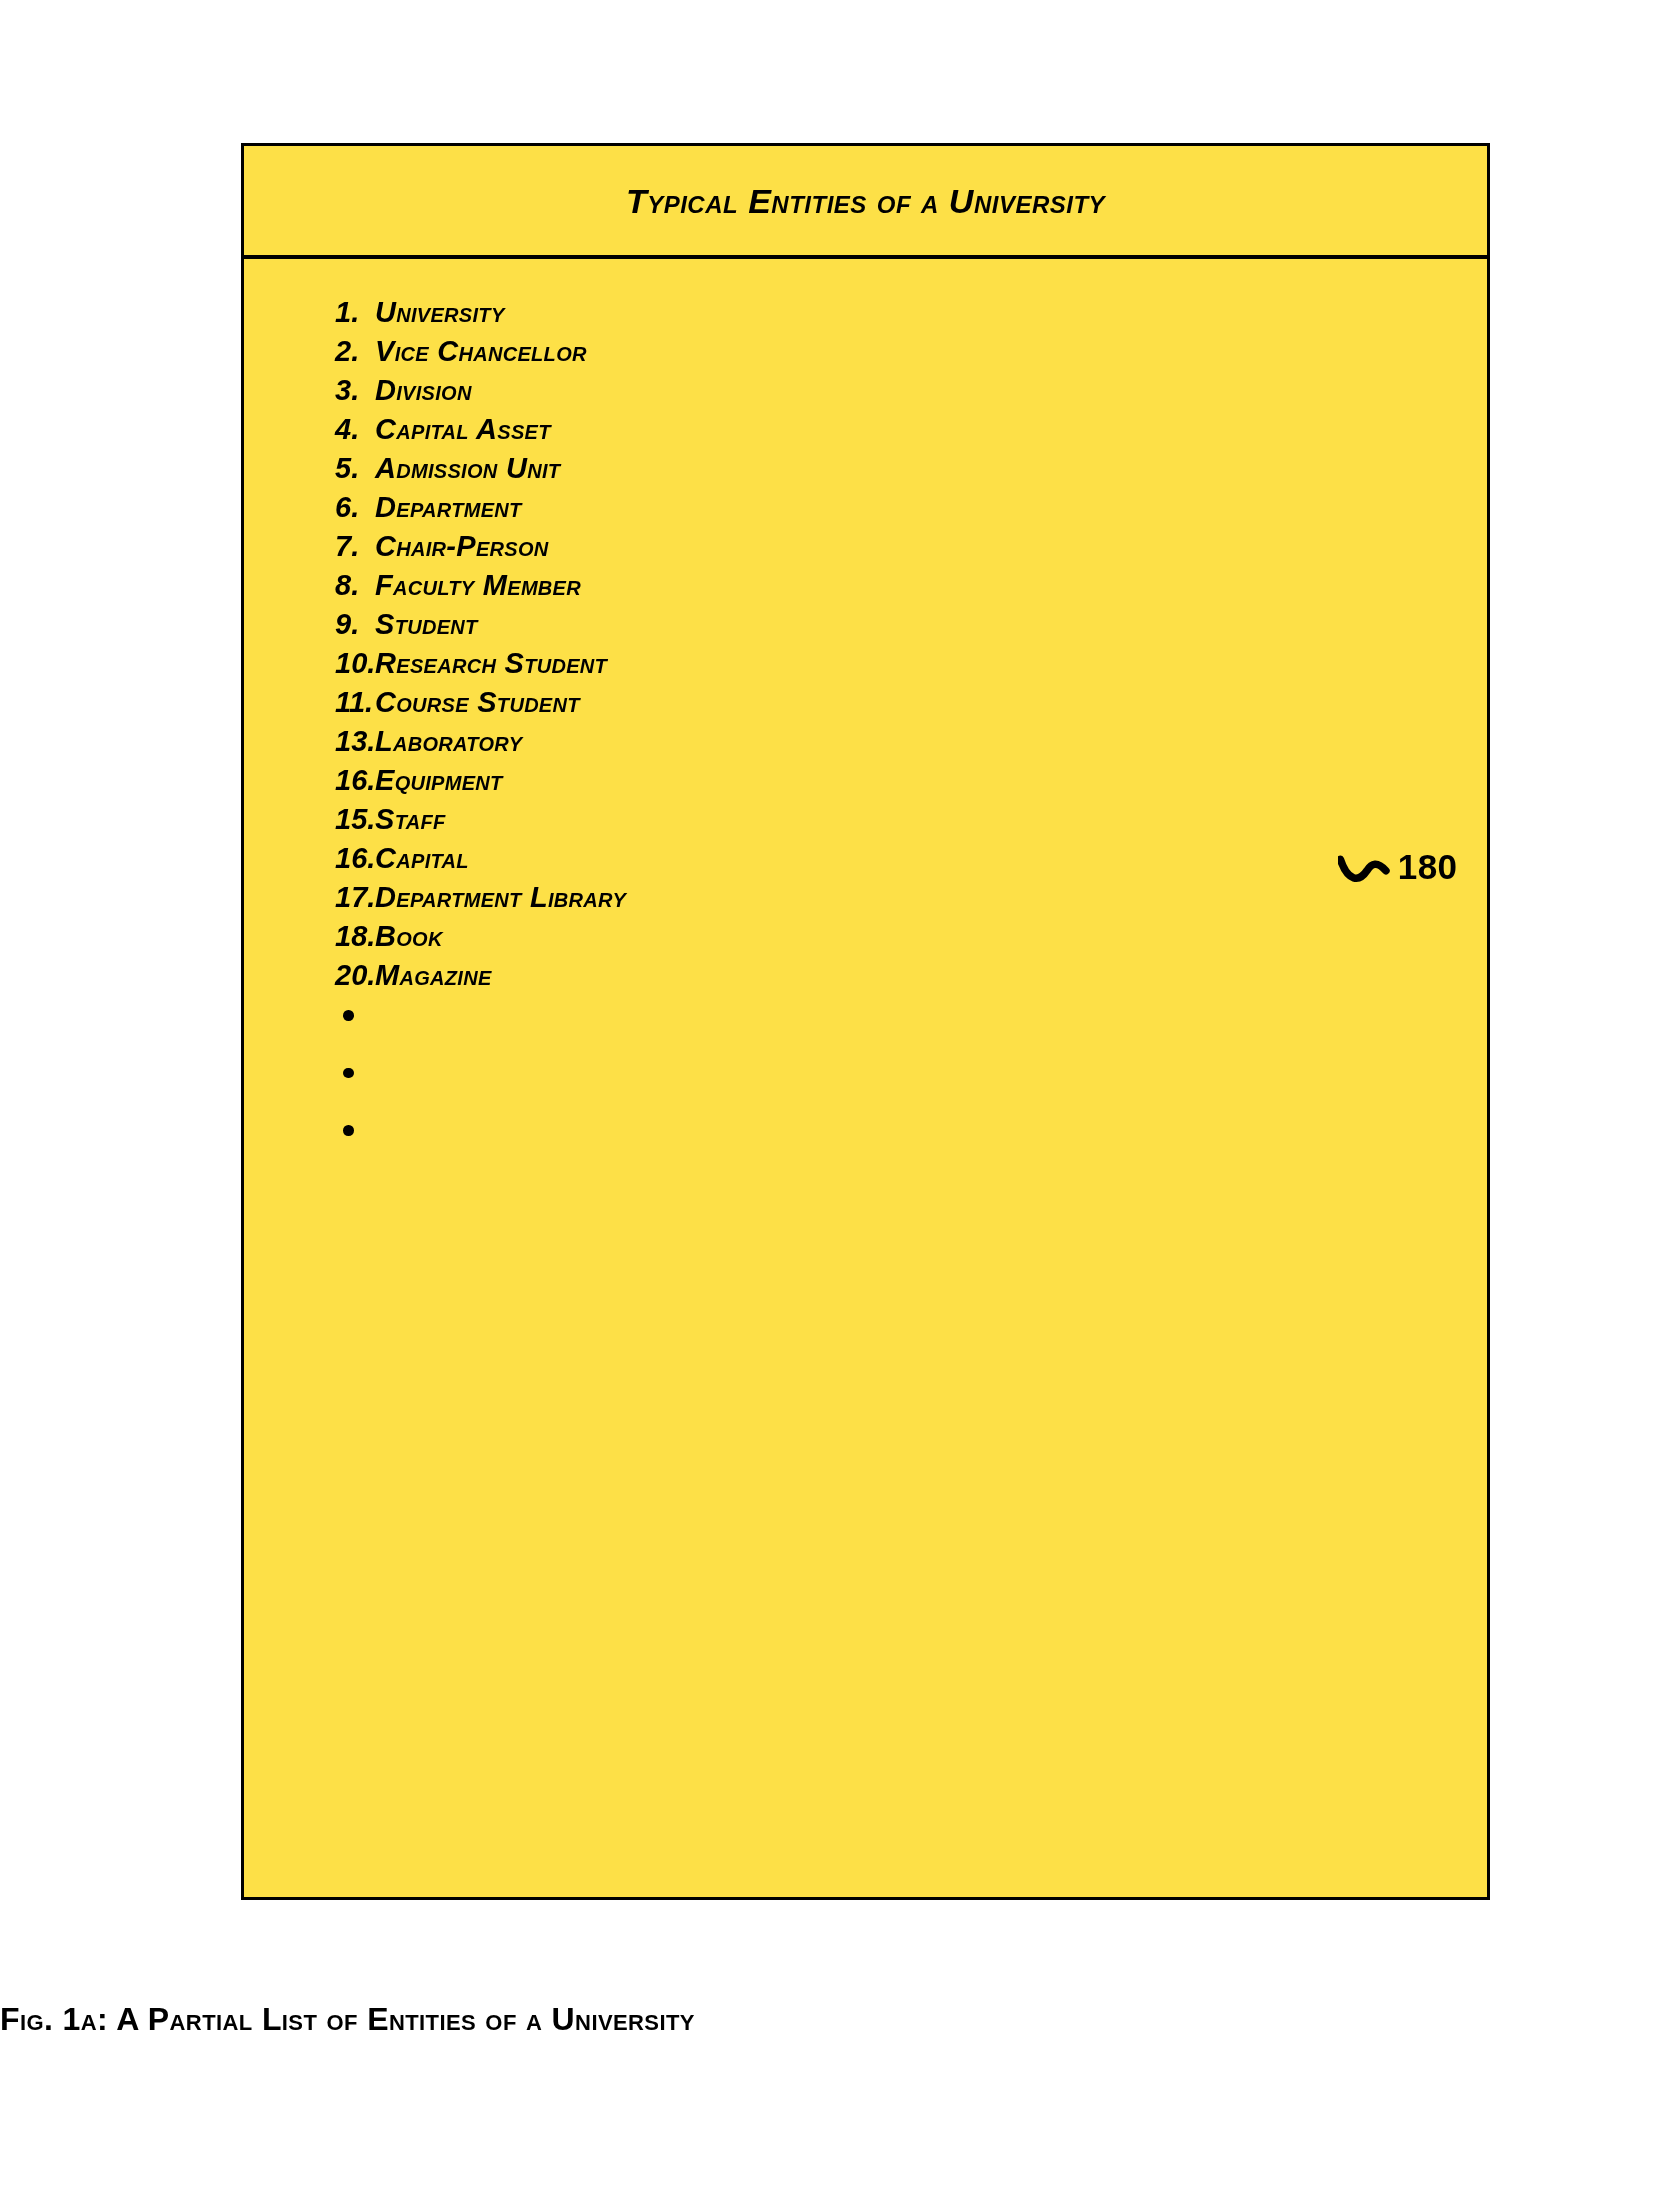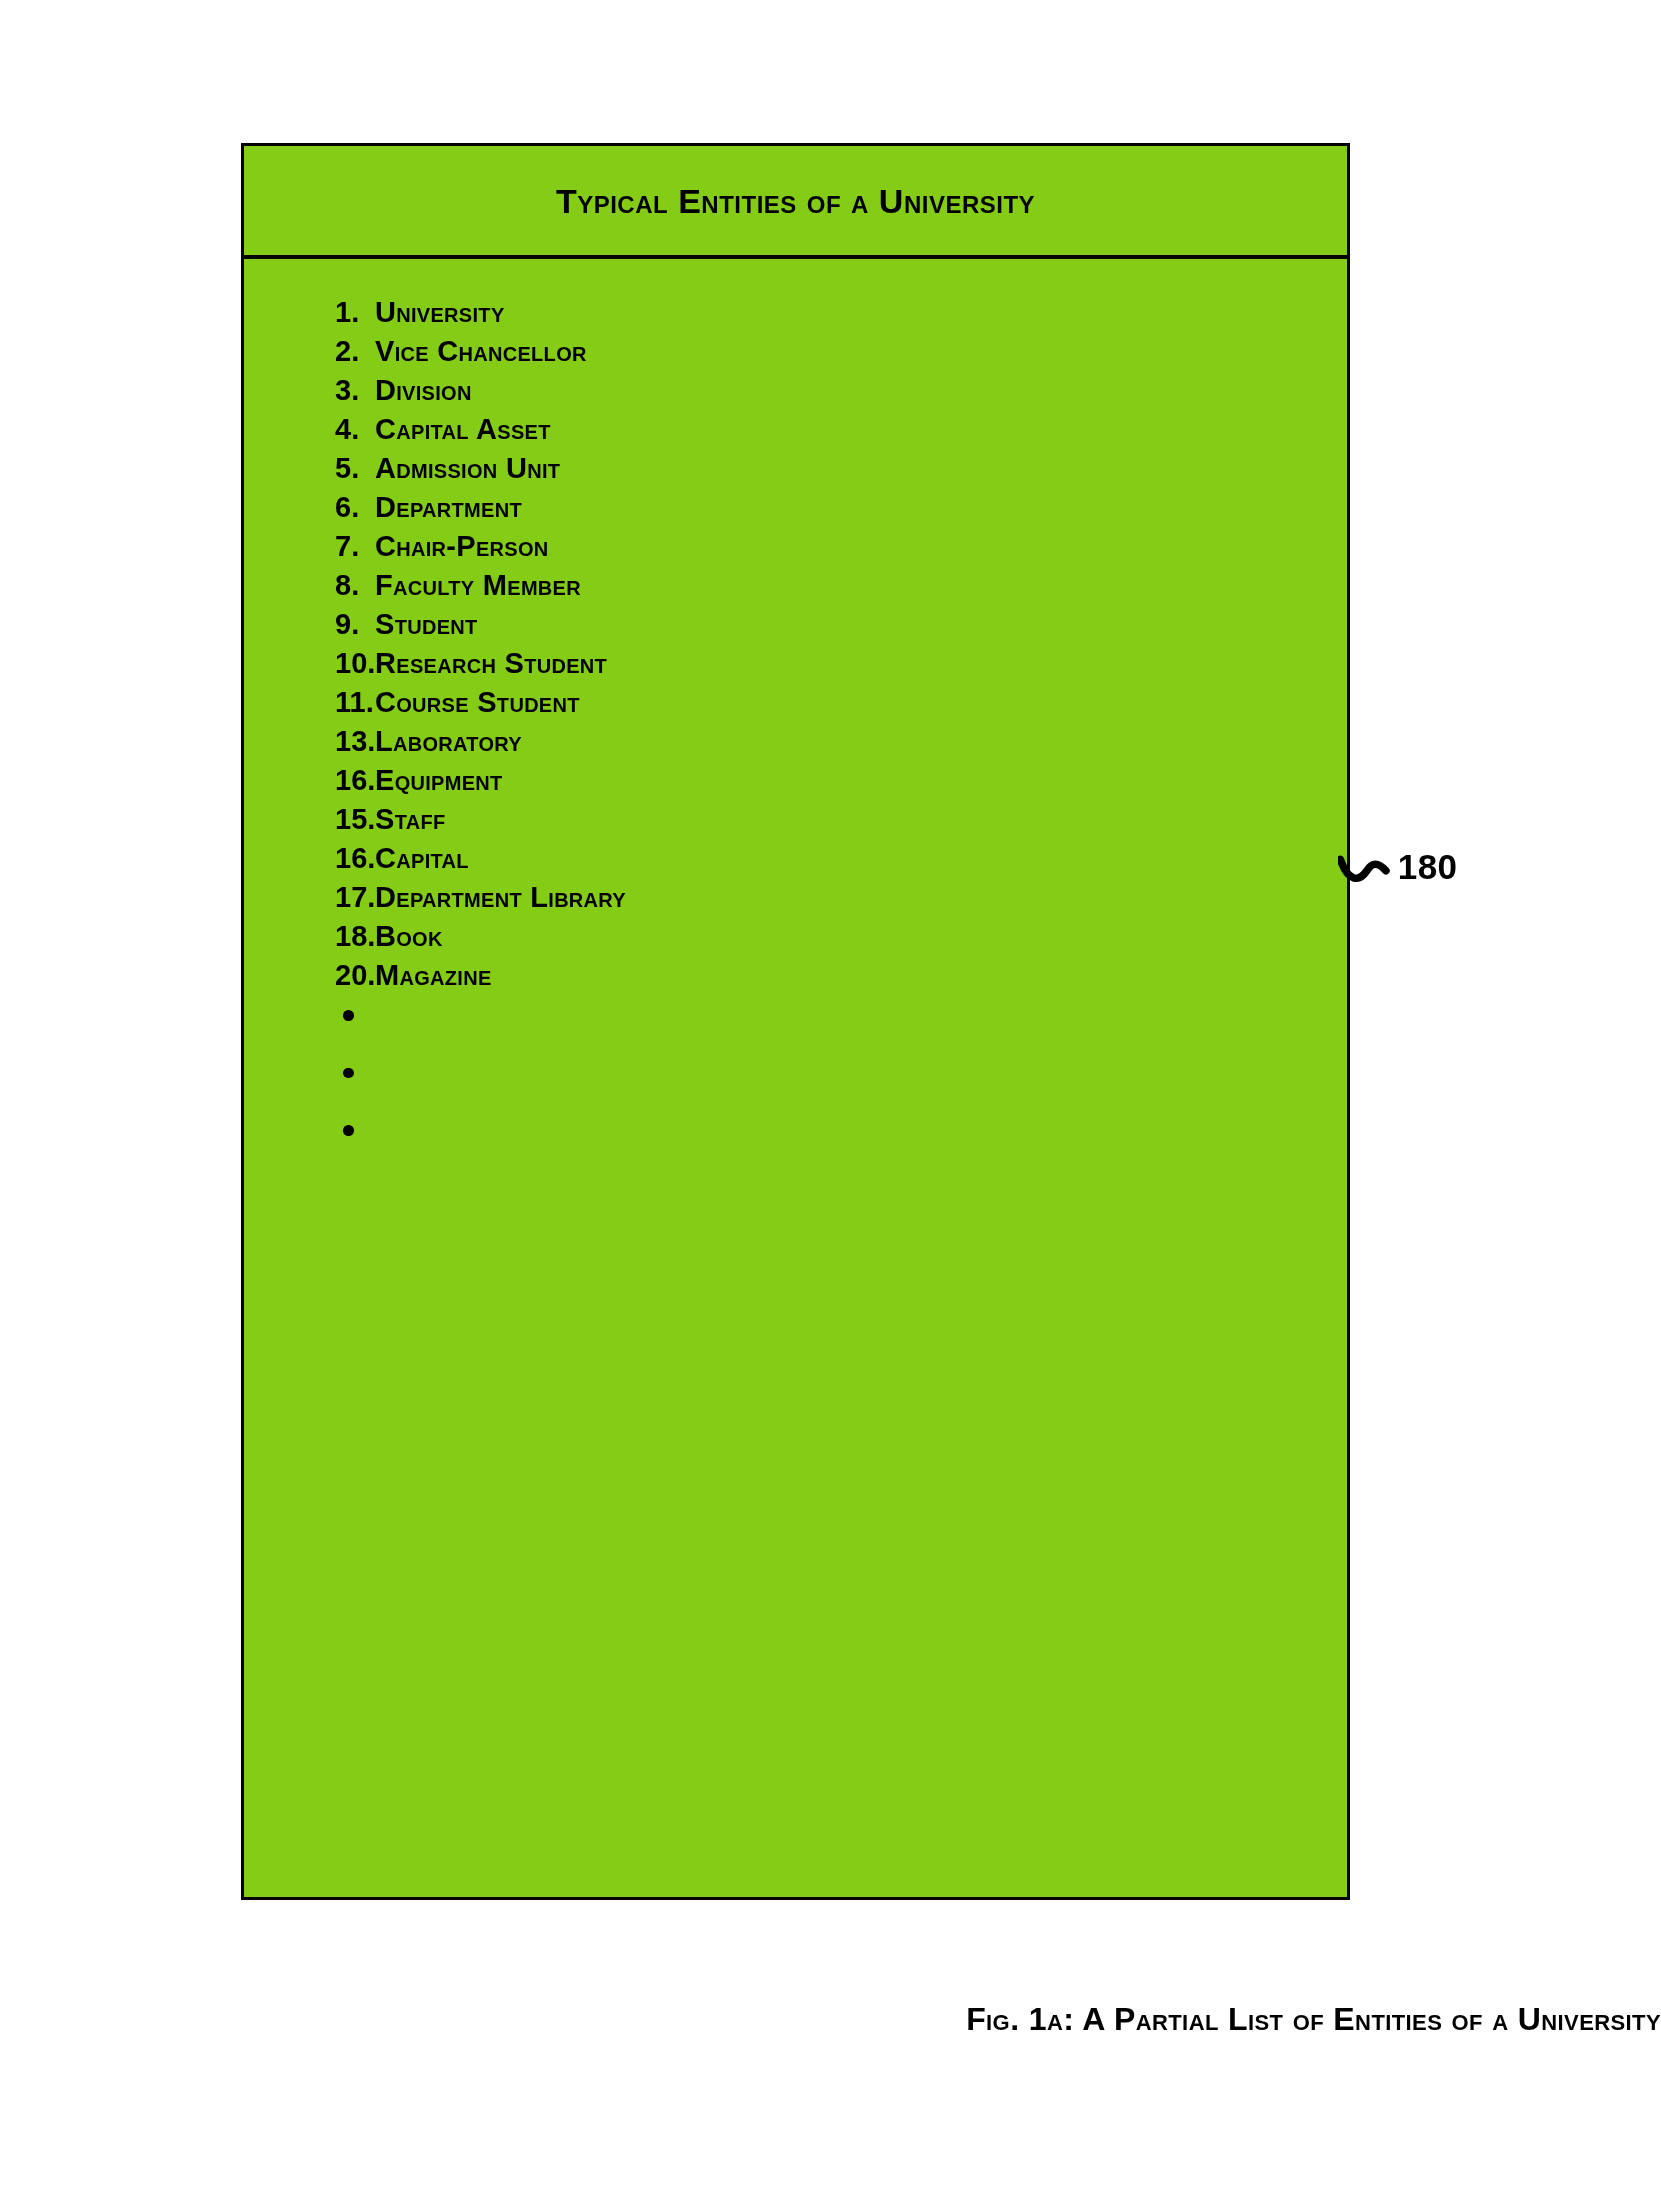--- a/index.html
+++ b/index.html
@@ -23,25 +23,26 @@
     top: 0;
     width: 1661px;
     height: 2207px;
   }
 
   
   .entity-box {
     position: absolute;
     left: 241px;
     top: 143px;
-    width: 1109px;
+    width: 1249px;
     height: 1757px;
     border: 3.8px solid #000000;
     box-sizing: border-box;
-    background: #84cc16;
+    background: #fde047;
+    font-style: italic;
   }
 
   
   .box-header {
     position: absolute;
     left: 0;
     top: 0;
     width: 100%;
     height: 113px;
     box-sizing: border-box;
@@ -138,21 +139,21 @@
     margin-left: 5.7px;
     letter-spacing: 0.5px;
   }
 
   
   .figure-caption {
     position: absolute;
     left: 0;
     top: 2000px;
     width: 1661px;
-    text-align: right;
+    text-align: left;
     font-size: 32px;
     font-weight: bold;
     font-variant: small-caps;
     letter-spacing: 0.4px;
     line-height: 1.2;
     white-space: nowrap;
   }
 </style>
 </head>
 <body>

